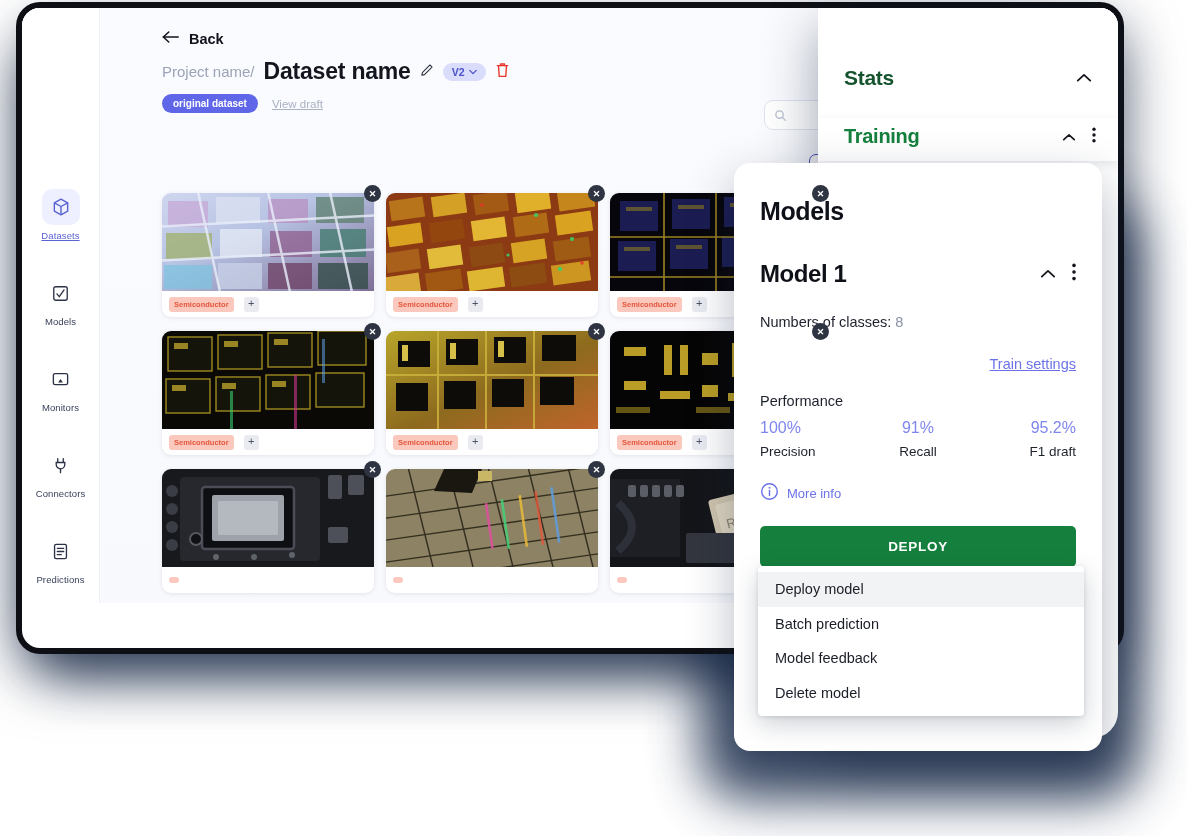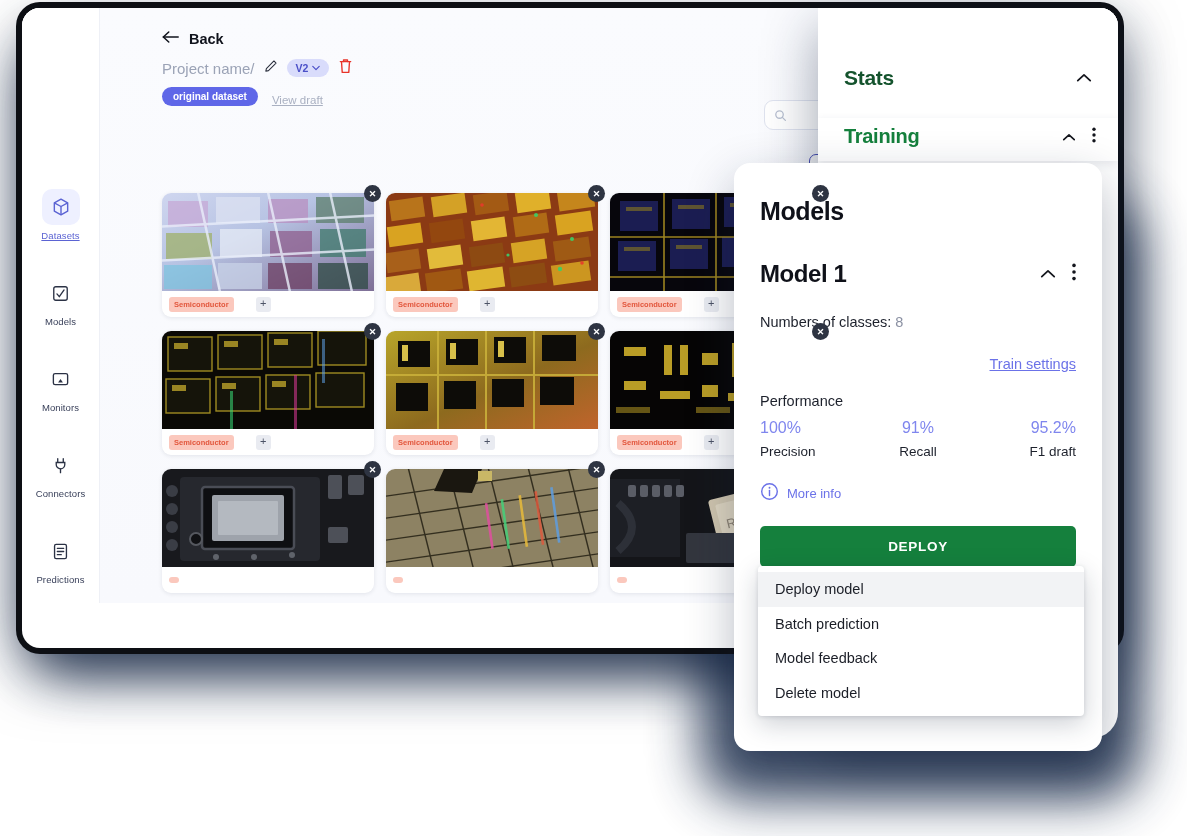--- a/index.html
+++ b/index.html
@@ -87,21 +87,21 @@
     font-size: 14.5px; font-weight: 600; color: #10131c; cursor: pointer;
   }
   .titlerow { display: flex; align-items: center; gap: 9px; margin-top: 11px; }
   .proj { font-size: 15px; color: #9ba3b6; }
   .dsname { font-size: 23px; font-weight: 600; color: #14161f; letter-spacing: -.2px; }
   .v2 {
     display: inline-flex; align-items: center; gap: 4px;
     background: #d9dcfb; color: #4b50c8; font-size: 10.5px; font-weight: 600;
     padding: 3px 9px; border-radius: 11px; cursor: pointer;
   }
-  .badgerow { display: flex; align-items: flex-end; gap: 14px; margin-top: 9px; }
+  .badgerow { display: flex; align-items: center; gap: 14px; margin-top: 9px; }
   .origtag {
     background: #5f67e8; color: #fff; font-size: 10px; font-weight: 600;
     padding: 4px 11px; border-radius: 11px;
   }
   .viewdraft { font-size: 11.5px; color: #aab1c2; text-decoration: underline; cursor: pointer; }
 
   
   .searchbox {
     position: absolute; right: 228px; top: 92px;
     width: 126px; height: 30px; border: 1.4px solid #dfe3ef;
@@ -126,21 +126,21 @@
     position: relative;
   }
   .thumb { width: 212px; height: 98px; border-radius: 9px 9px 0 0; overflow: hidden; position: relative; }
   .thumb .svgfill { width: 100%; height: 100%; display: block; }
   .xbtn {
     position: absolute; right: -7px; top: -8px; width: 17px; height: 17px;
     border-radius: 50%; background: #2e3442; color: #fff;
     display: flex; align-items: center; justify-content: center;
     font-size: 9px; font-weight: 700; cursor: pointer; z-index: 3;
   }
-  .cardfoot { height: 26px; display: flex; align-items: center; gap: 22px; padding: 0 7px; }
+  .cardfoot { height: 26px; display: flex; align-items: center; gap: 10px; padding: 0 7px; }
   .tag {
     background: #fbc8bd; color: #e2563c; font-size: 7.5px; font-weight: 600;
     padding: 3px 5px; border-radius: 3px;
   }
   .plus {
     width: 15px; height: 15px; background: #e9ebf1; color: #4c5366;
     border-radius: 3px; font-size: 11px; line-height: 13px; text-align: center;
     cursor: pointer;
   }
 
@@ -293,20 +293,21 @@
             <svg width="18" height="14" viewBox="0 0 20 14" fill="none" stroke="#10131c" stroke-width="1.7" stroke-linecap="round" stroke-linejoin="round">
                 <path d="M7.5 1.5 L1.5 7 L7.5 12.5"></path>
                 <path d="M1.5 7 H18"></path>
               </svg>
           </span>
           <span>Back</span>
         </div>
 
         <div class="titlerow">
           <span class="proj">Project name/</span>
+          <span class="dsname">Dataset name</span>
           <span>
             <svg width="14" height="14" viewBox="0 0 20 20" fill="none" stroke="#2a2f3d" stroke-width="1.5" stroke-linecap="round" stroke-linejoin="round">
                 <path d="M14.2 2.8 17.2 5.8 6.4 16.6 2.6 17.4 3.4 13.6z"></path>
               </svg>
           </span>
           <span class="v2">
             <span>V2</span>
             <svg width="8" height="6" viewBox="0 0 10 7" fill="none" stroke="#4b50c8" stroke-width="1.5" stroke-linecap="round" stroke-linejoin="round">
                 <path d="M1 1.5 5 5.5 9 1.5"></path>
               </svg>

